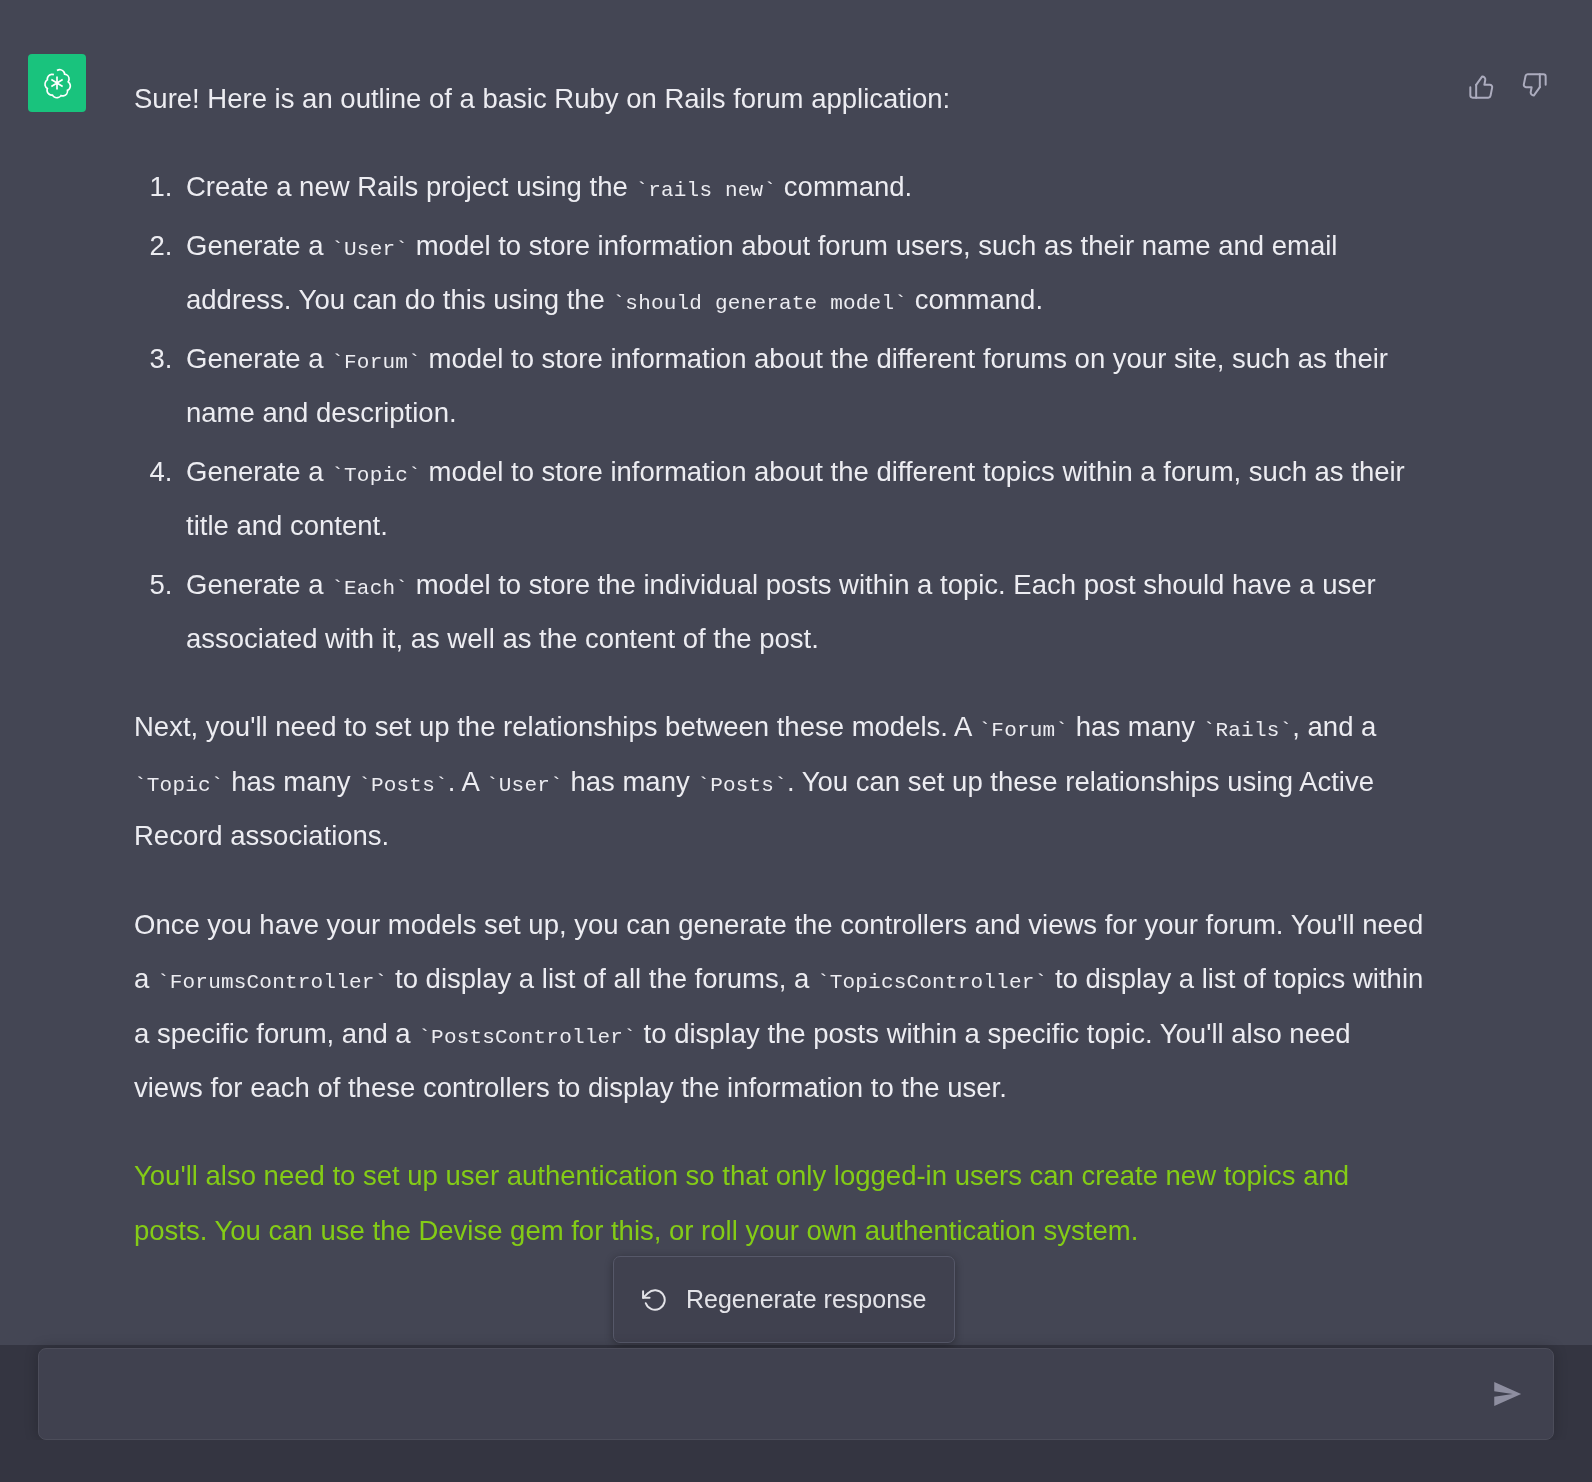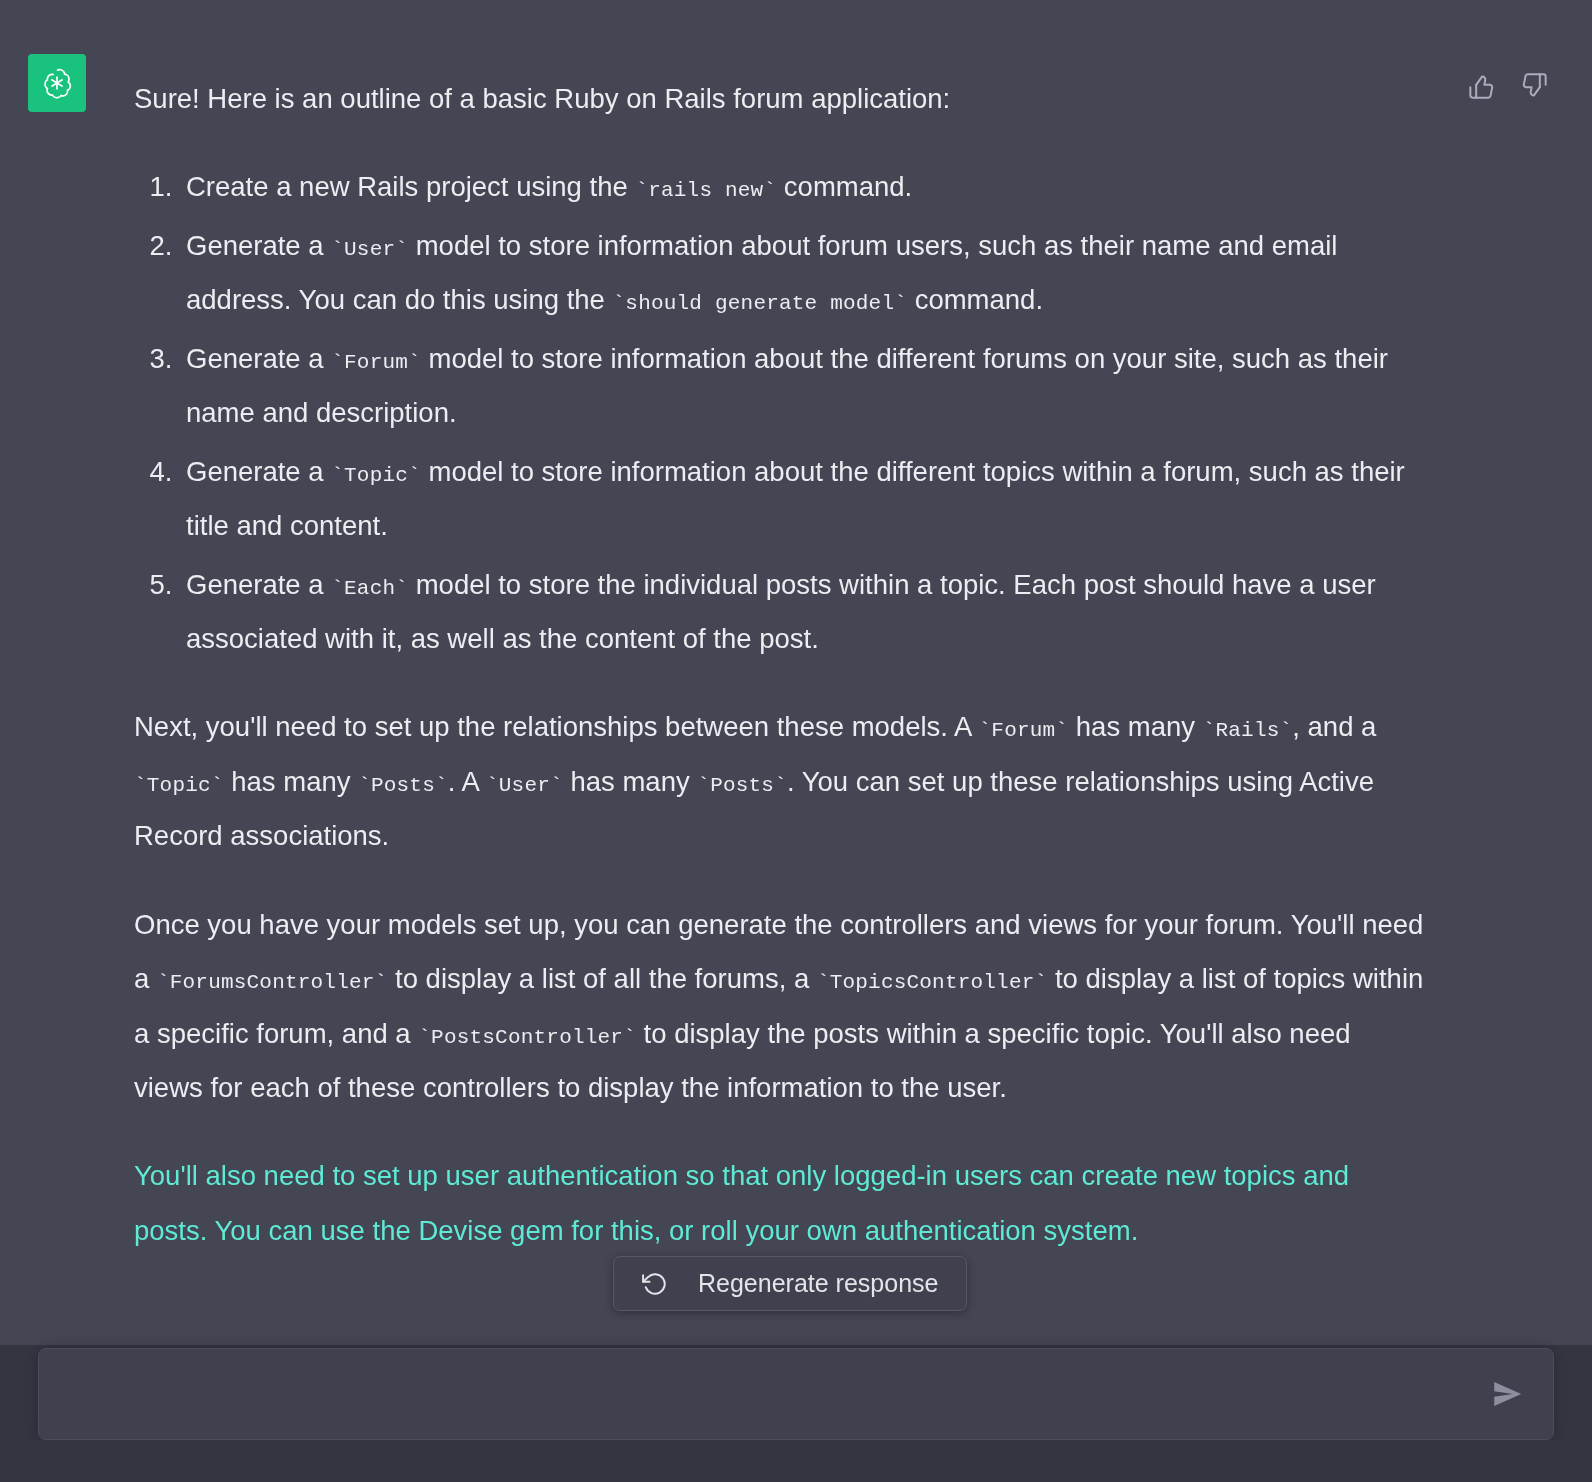--- a/index.html
+++ b/index.html
@@ -104,34 +104,34 @@
   ol.steps li::marker {
     color: #ececf1;
   }
   code {
     font-family: "Liberation Mono", monospace;
     font-size: 21px;
     color: #ececf1;
     letter-spacing: 0.2px;
   }
   .fade-text {
-    color: #5eead4;
+    color: #84cc16;
   }
   
   .regen {
     position: absolute;
     left: 613px;
     top: 1256px;
     display: flex;
     align-items: center;
-    gap: 30px;
+    gap: 18px;
     background: #40414f;
     border: 1px solid #565869;
     border-radius: 7px;
-    padding: 12px 28px;
+    padding: 28px 28px;
     box-shadow: 0 2px 8px rgba(0,0,0,.32);
     cursor: pointer;
     color: #e3e3e8;
     font-size: 25px;
   }
   .regen .ricon { display: flex; align-items: center; color:#e3e3e8; }
   .regen .ricon svg { display:block; }
 
   
   .composer {

